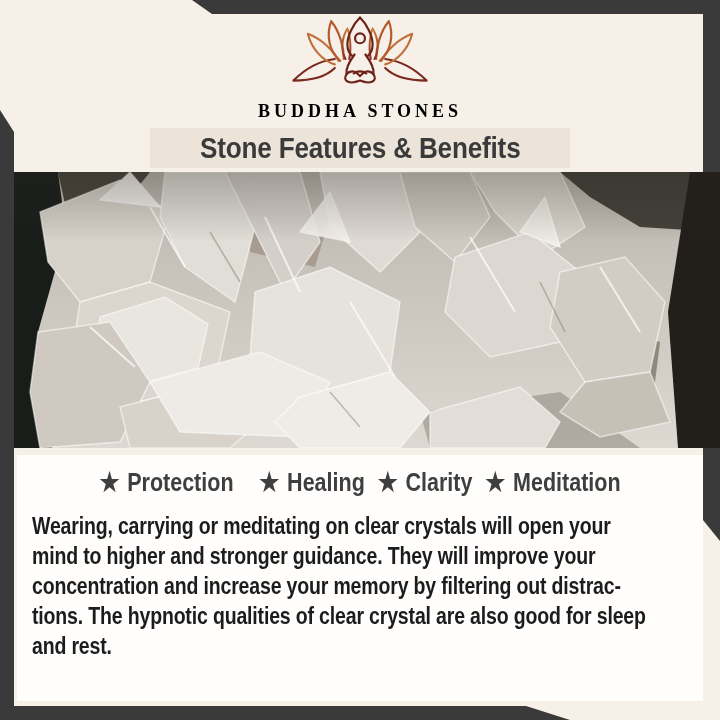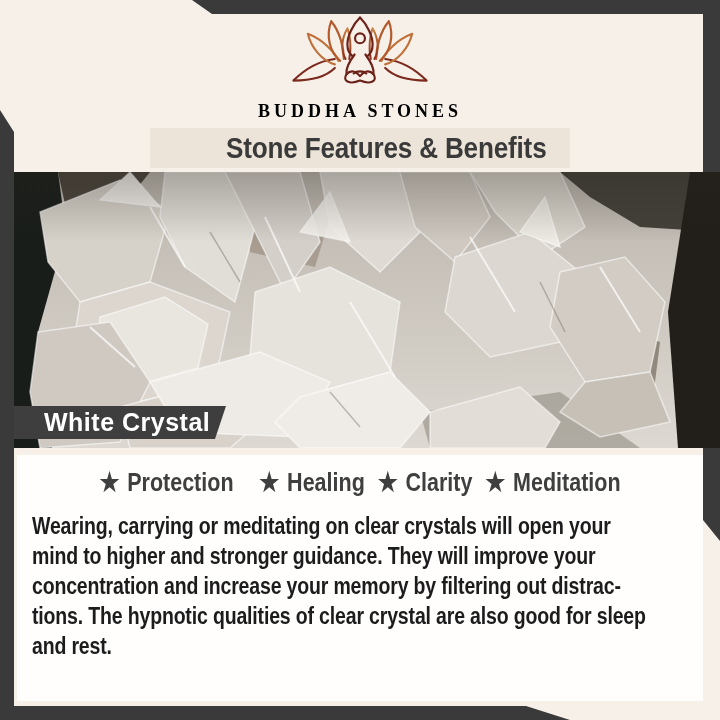--- a/index.html
+++ b/index.html
@@ -21,21 +21,21 @@
   
   .logo{position:absolute;top:14px;left:280px;width:160px;height:90px;z-index:2;}
   .brand-name{
     position:absolute;top:101px;left:0;width:100%;text-align:center;
     font-family:"Liberation Serif",serif;font-size:18px;font-weight:600;
     letter-spacing:4px;color:#000000;z-index:2;
   }
   
   .heading-bar{
     position:absolute;top:128px;left:150px;width:420px;height:40px;
-    background:#ece4d8;display:flex;align-items:center;justify-content:flex-end;z-index:2;
+    background:#ece4d8;display:flex;align-items:center;justify-content:center;z-index:2;
   }
   .heading-text{
     font-size:30px;font-weight:bold;color:#3a3a3a;white-space:nowrap;
     transform:scaleX(.87);transform-origin:center;letter-spacing:-.2px;
   }
   
   .photo{position:absolute;top:172px;left:0;width:720px;height:276px;z-index:2;}
   .photo svg{display:block;}
   
   .photo-label{
@@ -160,23 +160,20 @@
         <polygon points="300,60 330,20 350,70" fill="#f5f2ee" opacity=".9"></polygon>
         <polygon points="520,60 545,25 560,75" fill="#eeebe5"></polygon>
       </g>
 
       <path d="M150,35 L185,95 M265,45 L300,120 M470,65 L515,140 M600,95 L640,160 M90,155 L135,195 M350,130 L395,205" stroke="#ffffff" stroke-opacity=".7" stroke-width="2" fill="none"></path>
       <path d="M210,60 L240,110 M540,110 L565,160 M330,220 L360,255" stroke="#5a554b" stroke-opacity=".35" stroke-width="1.5" fill="none"></path>
       <rect x="0" y="0" width="720" height="70" fill="url(#topShade)"></rect>
     </svg>
   </div>
 
-  <div class="photo-label">
-    <span>White Crystal</span>
-  </div>
 
   <div class="panel">
     <div class="features">
       <span class="feature">
         <span class="star">★</span>
         <span>Protection</span>
       </span>
       <span class="feature wide-gap">
         <span class="star">★</span>
         <span>Healing</span>

